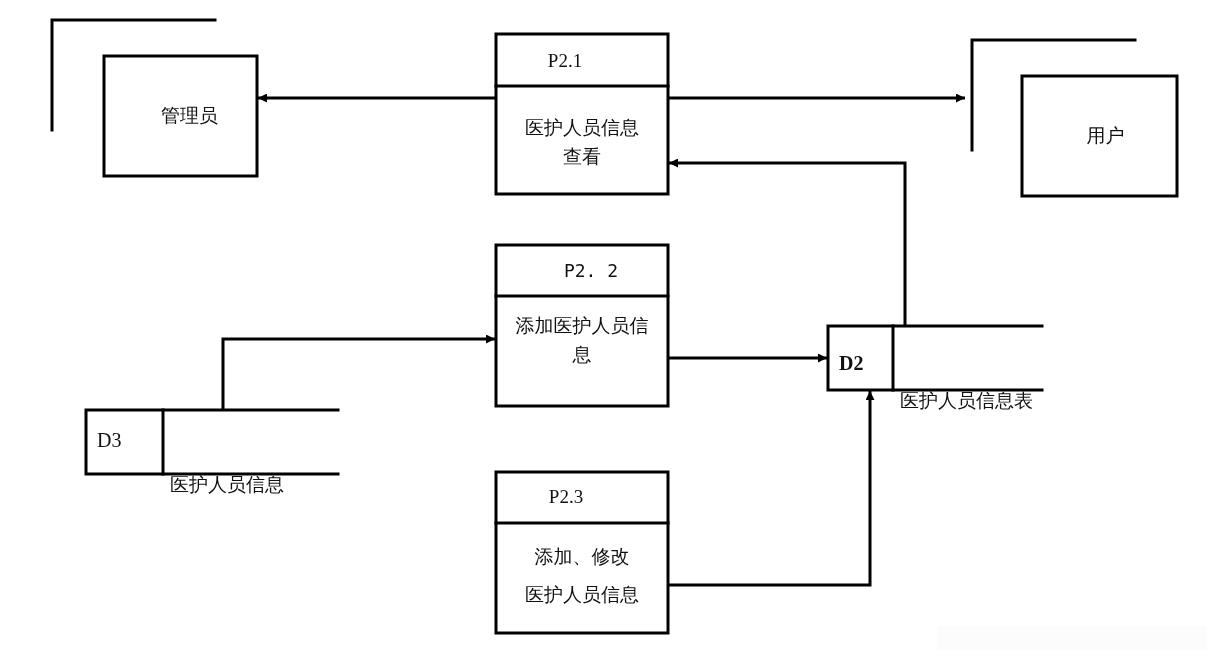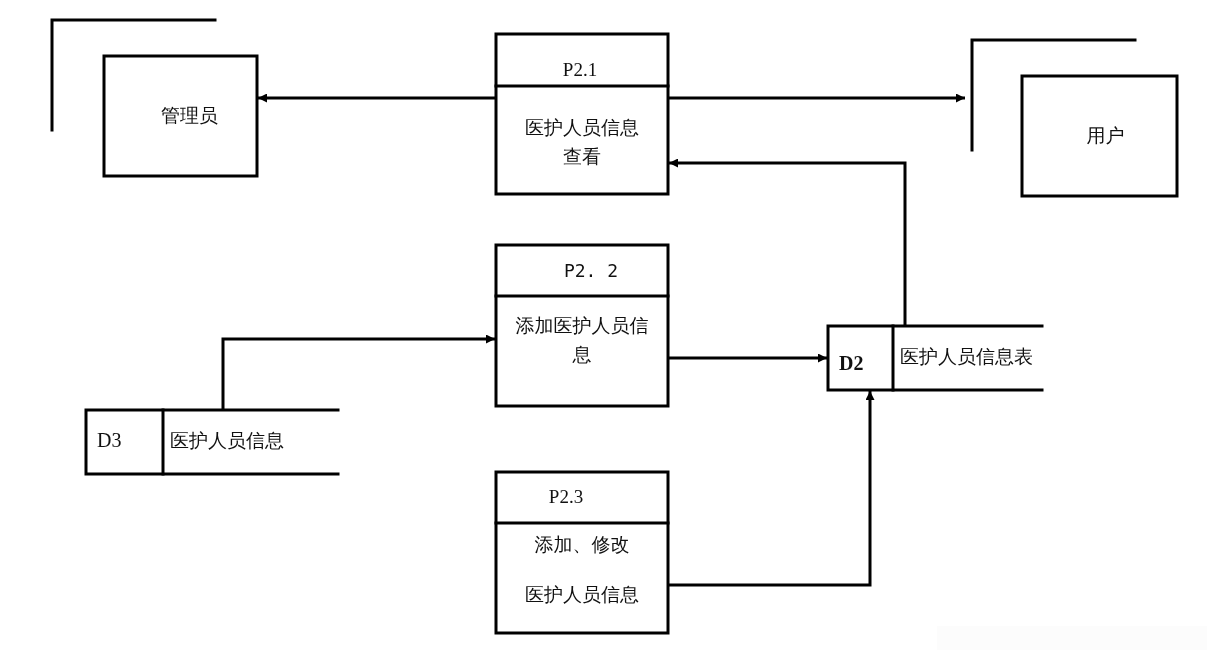--- a/index.html
+++ b/index.html
@@ -2,21 +2,21 @@
 <html><head>
 <meta charset="utf-8">
 <style>
   html, body { margin: 0; padding: 0; background: #ffffff; }
   body { width: 1212px; height: 660px; position: relative; overflow: hidden;
          font-family: "DejaVu Serif", "Liberation Serif", serif; color: #111; }
   svg { position: absolute; left: 0; top: 0; }
   .lbl { position: absolute; text-align: center; font-size: 19px; line-height: 29px; white-space: nowrap; }
   .pid { font-family: "Liberation Serif", "DejaVu Serif", serif; font-size: 19px; }
   .sid { position: absolute; font-family: "Liberation Serif", serif; font-size: 20px; }
-  .sname { position: absolute; font-size: 19px; white-space: nowrap; }
+  .sname { position: absolute; font-size: 19px; white-space: nowrap; margin-top: 44px; }
   .faint { position: absolute; left: 937px; top: 626px; width: 270px; height: 24px; background: #fcfcfc; }
 </style>
 </head>
 <body>
 
 <svg width="1212" height="660">
   <defs>
     <marker id="arr" viewBox="0 0 10 10" refX="10" refY="5" markerWidth="9" markerHeight="9" markerUnits="userSpaceOnUse" orient="auto">
       <path d="M0,0 L10,5 L0,10 z" fill="#000"></path>
     </marker>
@@ -65,30 +65,30 @@
     <polyline points="905,326 905,163 669,163" marker-end="url(#arr)"></polyline>
     <polyline points="223,410 223,339 495,339" marker-end="url(#arr)"></polyline>
     <polyline points="668,358 827,358" marker-end="url(#arr)"></polyline>
     <polyline points="668,585 870,585 870,391" marker-end="url(#arr)"></polyline>
   </g>
 </svg>
 
 <div class="lbl" style="left:104px; top:101px; width:171px;">管理员</div>
 <div class="lbl" style="left:1022px; top:121px; width:167px;">用户</div>
 
-<div class="lbl pid" style="left:496px; top:55px; width:138px;padding-left:15px;">P2.1</div>
+<div class="lbl pid" style="left:496px; top:46px; width:138px;">P2.1</div>
 <div class="lbl" style="left:496px; top:113px; width:172px;">医护人员信息</div>
 <div class="lbl" style="left:496px; top:142px; width:172px;">查看</div>
 
 <div class="lbl" style="left:505px; top:256px; width:172px; font-family:'DejaVu Sans Mono','Liberation Mono',monospace; font-size:18px;">P2. 2</div>
 <div class="lbl" style="left:492px; top:311px; width:180px;">添加医护人员信</div>
 <div class="lbl" style="left:496px; top:340px; width:172px;">息</div>
 
 <div class="lbl pid" style="left:496px; top:482px; width:140px;">P2.3</div>
-<div class="lbl" style="left:496px; top:530px; width:172px;">添加、修改</div>
+<div class="lbl" style="left:496px; top:542px; width:172px;">添加、修改</div>
 <div class="lbl" style="left:496px; top:580px; width:172px;">医护人员信息</div>
 
 <div class="sid" style="left:839px; top:352px;font-weight:bold;">D2</div>
 <div class="sname" style="left:900px; top:344px;">医护人员信息表</div>
 
 <div class="sid" style="left:97px; top:429px;">D3</div>
 <div class="sname" style="left:170px; top:428px;">医护人员信息</div>
 
 <div class="faint"></div>
 

